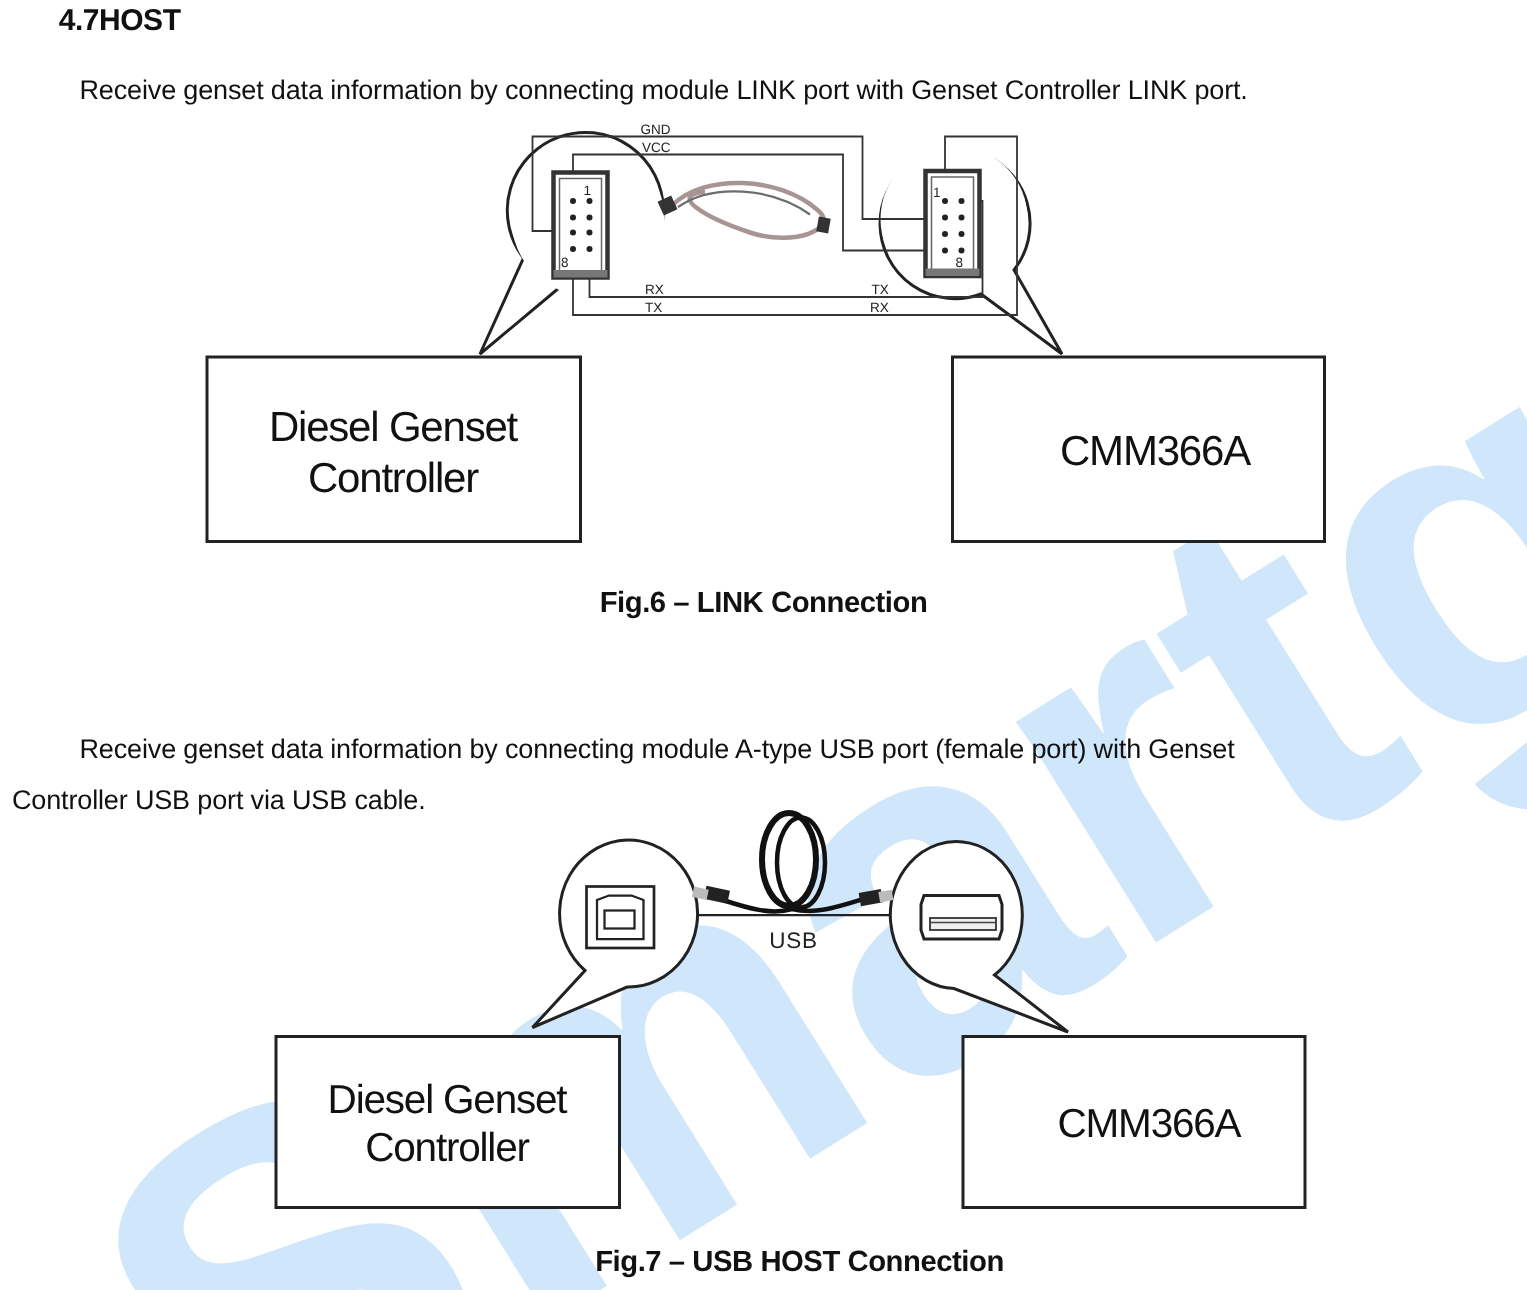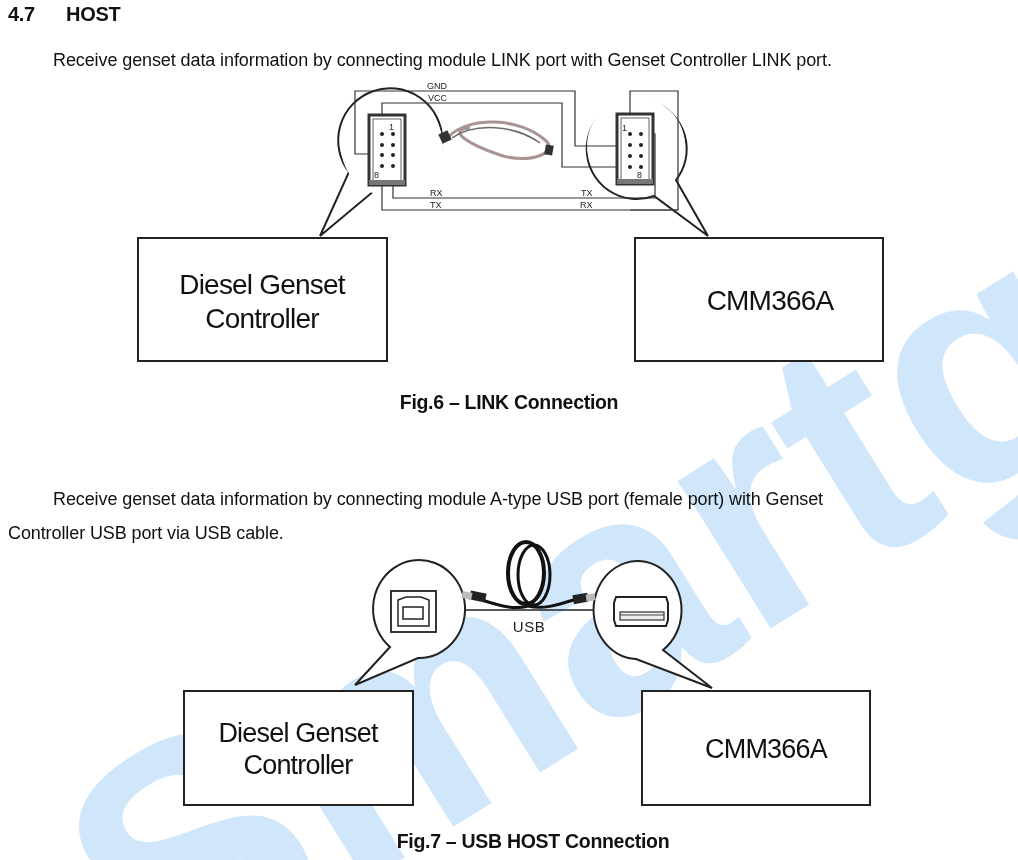--- a/index.html
+++ b/index.html
@@ -1,21 +1,21 @@
 <!DOCTYPE html>
 <html><head>
 <meta charset="utf-8">
 <style>
   html, body { margin: 0; padding: 0; background: #ffffff; }
   body { width: 1018px; height: 860px; position: relative; overflow: hidden;
          font-family: "Liberation Sans", "DejaVu Sans", sans-serif; color: #111; }
   .watermark { position: absolute; left: 0; top: 0; width: 1018px; height: 860px; z-index: 0; pointer-events: none; }
   .layer { position: absolute; left: 0; top: 0; width: 1018px; height: 860px; z-index: 1; }
   .heading { position: absolute; font-weight: bold; font-size: 20px; letter-spacing: -0.3px; white-space: nowrap; }
-  .heading .num { display: inline-block; width: 58px; }
+  .heading .num { display: inline-block; width: 58px; text-align: right; }
   .para { position: absolute; font-size: 18px; line-height: 34px; white-space: nowrap; letter-spacing: -0.1px; }
   .caption { position: absolute; font-weight: bold; font-size: 19.5px; white-space: nowrap; letter-spacing: -0.3px; text-align: center; width: 1018px; left: 0; }
   svg text { font-family: "Liberation Sans", "DejaVu Sans", sans-serif; }
 </style>
 </head>
 <body>
 
 <svg class="watermark" viewBox="0 0 1018 860">
   <text x="160" y="1010" fill="#cfe6fb" font-size="330" font-weight="bold" transform="rotate(-32 160 1010)" style="font-family:'Liberation Sans',sans-serif;">Smartgen</text>
 </svg>

